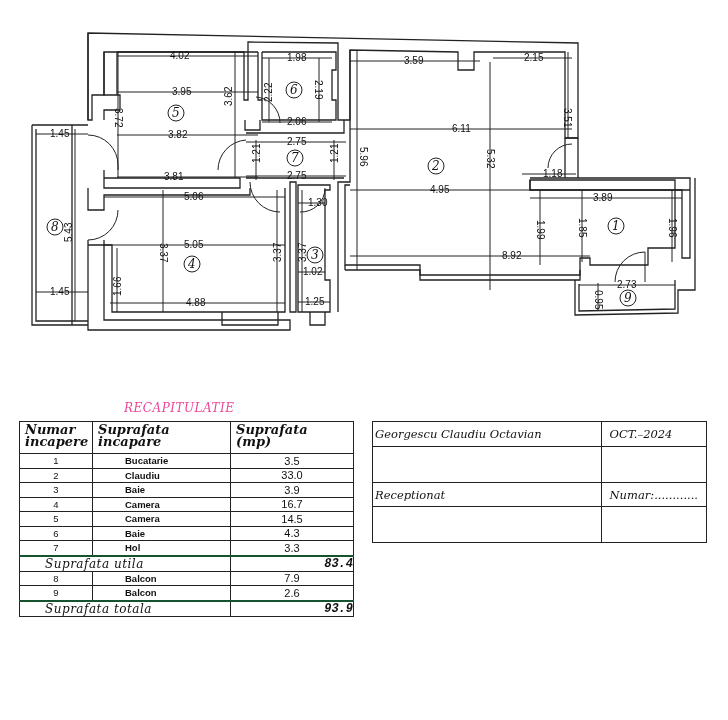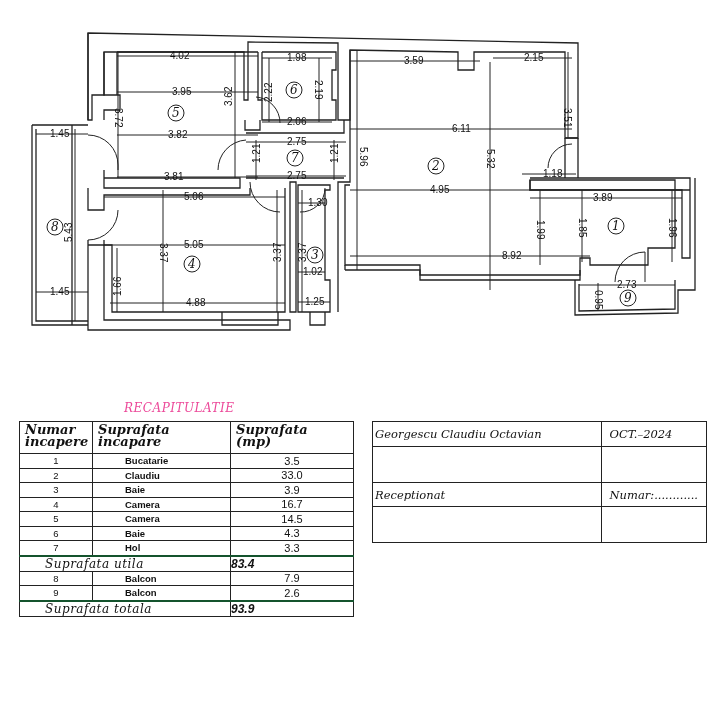--- a/index.html
+++ b/index.html
@@ -12,21 +12,21 @@
   #plan .arc{fill:none;stroke:#222;stroke-width:1;}
 
   .recap-title{position:absolute;left:124px;top:401px;font-family:"DejaVu Serif",serif;font-style:italic;font-size:12px;letter-spacing:0.5px;color:#ec4899;}
   table.recap{position:absolute;left:19px;top:421px;width:335px;border-collapse:collapse;}
   table.recap td,table.recap th{border:1.2px solid #222;padding:0;height:13.5px;font-size:9.5px;}
   table.recap th{font-family:"DejaVu Serif",serif;font-style:italic;font-weight:bold;font-size:13px;text-align:left;vertical-align:top;line-height:12px;padding:2px 3px 2px 5px;height:27px;}
   table.recap td.num{text-align:center;width:72px;font-family:"Liberation Sans",sans-serif;}
   table.recap td.name{padding-left:32px;font-family:"Liberation Sans",sans-serif;font-weight:bold;width:105px;}
   table.recap td.area{text-align:center;font-family:"Liberation Sans",sans-serif;font-size:11px;}
   table.recap td.sum{font-family:"DejaVu Serif",serif;font-style:italic;font-size:12px;padding-left:25px;letter-spacing:0.5px;}
-  table.recap td.sumv{text-align:left;font-family:Liberation Sans, sans-serif;font-style:italic;font-size:12px;font-weight:bold;}
+  table.recap td.sumv{text-align:right;font-family:Liberation Mono, monospace;font-style:italic;font-size:12px;font-weight:bold;}
   table.recap tr.thick td{border-top:2px solid #14532d;}
 
   table.sign{position:absolute;left:372px;top:421px;width:335px;border-collapse:collapse;}
   table.sign td{border:1.3px solid #222;font-family:"DejaVu Serif",serif;font-style:italic;font-size:11.5px;padding:0 2px;}
   table.sign td.c2{width:78px;padding:0 8px;}
   table.sign tr.r1 td{height:24px;}
   table.sign tr.r2 td{height:35px;}
   table.sign tr.r3 td{height:23px;}
   table.sign tr.r4 td{height:35px;}
 </style>

